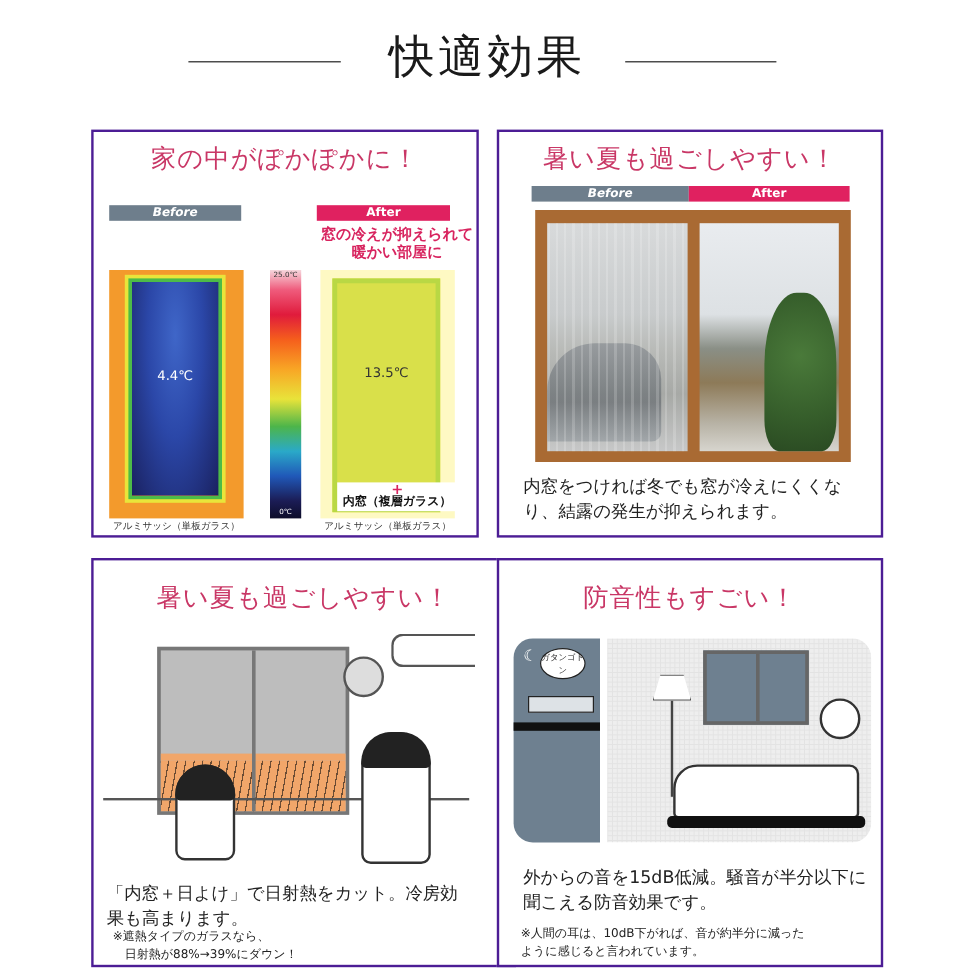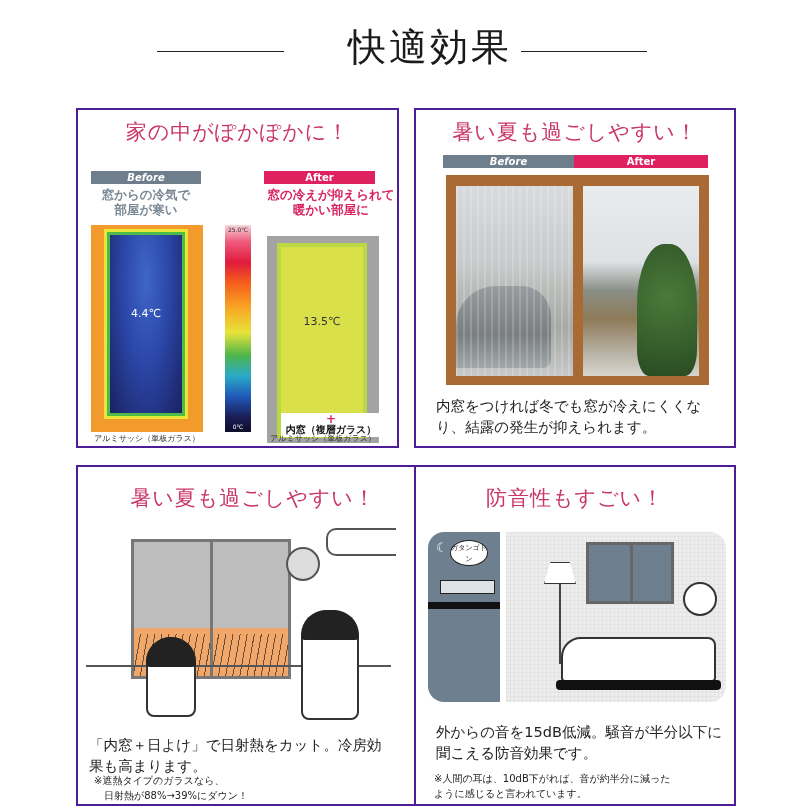--- a/index.html
+++ b/index.html
@@ -3,21 +3,21 @@
 <meta charset="utf-8">
 <style>
   * { box-sizing: border-box; margin: 0; padding: 0; }
   html, body { width: 812px; height: 812px; background: #ffffff; overflow: hidden; }
   body { position: relative; font-family: "DejaVu Sans", "Liberation Sans", sans-serif; color: #222; }
 
   
   .hdr-line { position: absolute; top: 51px; height: 1px; background: #222; }
   .hdr-line.l { left: 157px; width: 127px; }
   .hdr-line.r { left: 521px; width: 126px; }
-  .hdr-title { position: absolute; left: 300px; top: 22px; width: 212px; text-align: right;
+  .hdr-title { position: absolute; left: 300px; top: 22px; width: 212px; text-align: center;
                font-size: 38px; font-weight: 300; letter-spacing: 3px; color: #1a1a1a; }
 
   
   .card { position: absolute; border: 2px solid #4c1d95; background: #fff; overflow: hidden; }
   .card.c1 { left: 76px;  top: 108px; width: 323px; height: 340px; }
   .card.c2 { left: 414px; top: 108px; width: 322px; height: 340px; }
   .card.c3 { left: 76px;  top: 465px; width: 354px; height: 341px; }
   .card.c4 { left: 414px; top: 465px; width: 322px; height: 341px; }
 
   .card-title { position: absolute; left: 0; right: 0; text-align: center; font-size: 21px;
@@ -34,21 +34,21 @@
   .c1 .bar.after  { left: 186px; top: 61px; width: 111px; }
   .desc-b { position: absolute; left: 5px; top: 77px; width: 126px; text-align: center; font-size: 12.5px; font-weight: bold; color: #7a8896; line-height: 15px; }
   .desc-a { position: absolute; left: 188px; top: 77px; width: 130px; text-align: center; font-size: 12.5px; font-weight: bold; color: #d8245f; line-height: 15px; }
 
   .thermal { position: absolute; top: 115px; width: 112px; height: 207px; background: #f39a2c; }
   .thermal.before { left: 13px; }
   .thermal.after  { left: 189px; }
   .thermal.before .inner { position: absolute; left: 19px; top: 10px; width: 72px; height: 178px;
       background: radial-gradient(ellipse at 50% 25%, #3f66c8 0%, #2b47a8 45%, #1a2160 100%);
       box-shadow: 0 0 0 3px #4dbb48, 0 0 0 6px #e9e53a; }
-  .thermal.after { background: #a3a3a3; margin-top: 11px; }
+  .thermal.after { background: #fef9c3; }
   .thermal.after .inner { position: absolute; left: 10px; top: 7px; width: 90px; height: 195px;
       background: #d9e04a; box-shadow: inset 0 0 0 4px #b9d844; }
   .temp { position: absolute; left: 0; right: 0; top: 72px; text-align: center; font-size: 11px; color: #fff; }
   .thermal.after .temp { color: #333; }
   .plus-label { position: absolute; left: 14px; top: 177px; width: 100px; background: #fff; text-align: center; font-size: 10px; font-weight: bold; color: #111; line-height: 12px; padding: 1px 0; }
   .plus-label .plus { color: #d8245f; font-size: 12px; display: block; line-height: 10px; }
   .scale { position: absolute; left: 147px; top: 115px; width: 26px; height: 207px;
       background: linear-gradient(to bottom, #f6d6dc 0%, #ef5b7c 8%, #e01b3c 18%, #f55e1c 28%, #f8a625 40%, #e8e33a 52%, #4db54a 63%, #2aa9c8 73%, #2058b8 83%, #1b1c55 93%, #0d0d2a 100%); }
   .scale-top, .scale-bot { position: absolute; left: 0; right: 0; text-align: center; font-size: 6px; color: #333; }
   .scale-top { top: 1px; }
@@ -115,24 +115,20 @@
 <body>
 
 <div class="hdr-line l"></div>
 <div class="hdr-title">快適効果</div>
 <div class="hdr-line r"></div>
 
 <div class="card c1">
   <div class="card-title">家の中がぽかぽかに！</div>
   <div class="bar before">Before</div>
   <div class="bar after">After</div>
-  <div class="desc-b">
-    <div>窓からの冷気で</div>
-    <div>部屋が寒い</div>
-  </div>
   <div class="desc-a">
     <div>窓の冷えが抑えられて</div>
     <div>暖かい部屋に</div>
   </div>
 
   <div class="thermal before">
     <div class="inner">
       <div class="temp">4.4℃</div>
     </div>
   </div>

